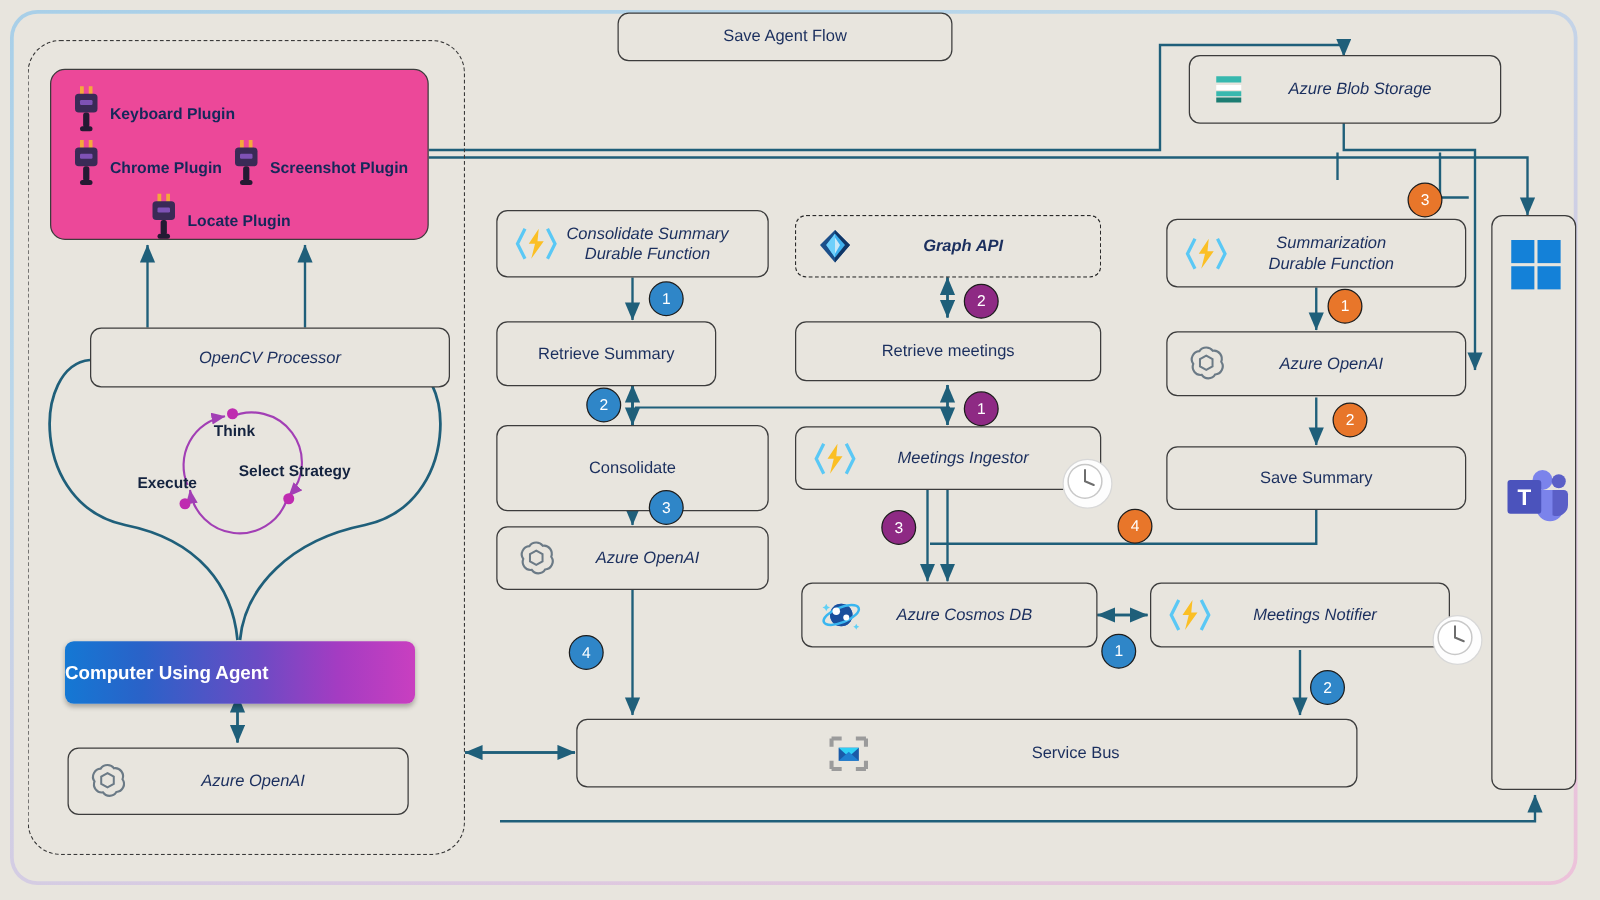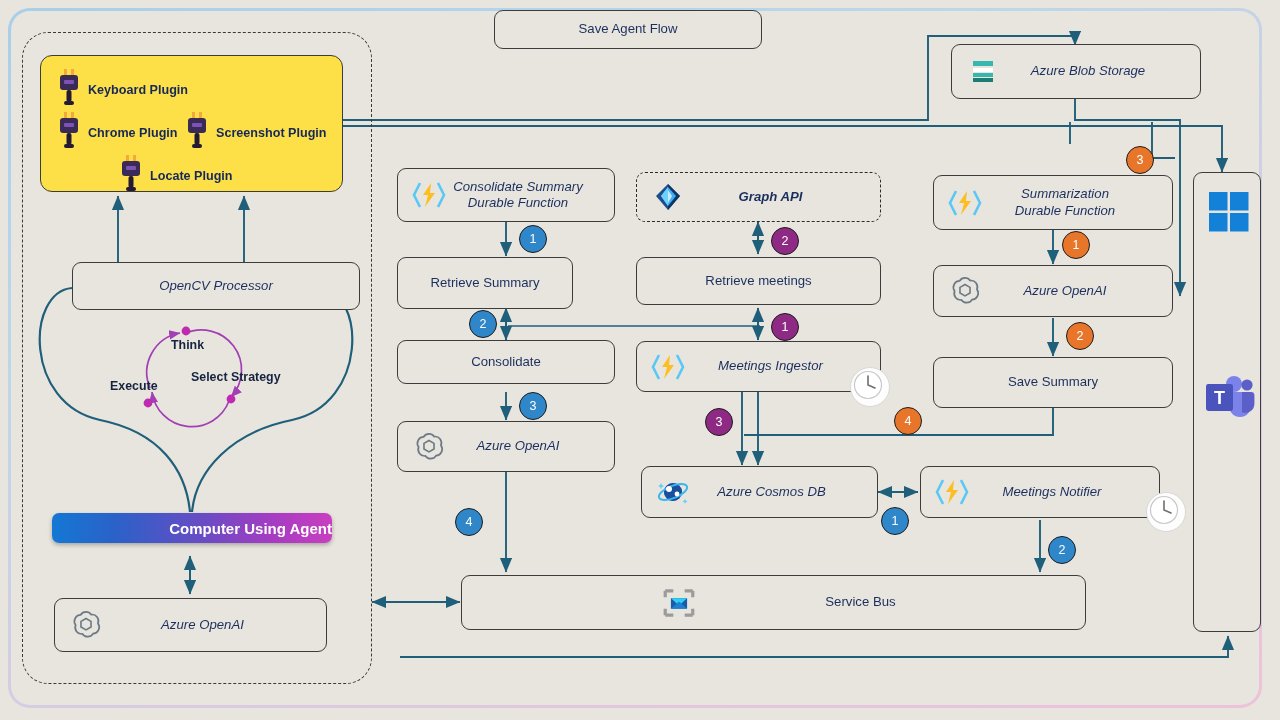--- a/index.html
+++ b/index.html
@@ -39,46 +39,46 @@
   }
   .node.dashed{border-style:dashed;border-color:#2b2b2b;}
   .node .lbl{flex:1;text-align:center;line-height:1.25;padding:0 6px;}
   .node .ico{position:absolute;left:14px;top:50%;transform:translateY(-50%);
              width:34px;height:34px;display:flex;align-items:center;justify-content:center;}
   .node.centered-ico .lbl{padding-left:30px;font-style:italic;}
   .node.bold .lbl{font-weight:bold;}
 
   
   .cua{
-    position:absolute;left:52px;top:513px;width:280px;height:30px;
+    position:absolute;left:52px;top:513px;width:280px;height:50px;
     border-radius:7px;
     background:linear-gradient(90deg,#1478d4 0%,#2a62c8 22%,#6b4bc4 55%,#a43cc2 78%,#c93fc0 100%);
     box-shadow:0 2px 4px rgba(0,0,0,.28);
-    display:flex;align-items:center;justify-content:flex-end;
+    display:flex;align-items:center;justify-content:flex-start;
     color:#fff;font-size:15px;font-weight:bold;
   }
 
   
   .badge{
     position:absolute;width:26px;height:26px;border-radius:50%;
     border:1.6px solid #1d1d1d;
     display:flex;align-items:center;justify-content:center;
     color:#fff;font-size:12.5px;z-index:8;
   }
   .b-blue{background:#2f86c8;}
   .b-purple{background:#8e2a84;}
   .b-orange{background:#e8762a;}
 
   
   .cyc-lbl{position:absolute;color:#14233f;font-size:12.4px;font-weight:bold;z-index:6;}
 
   
   .plug-box{
     position:absolute;left:40px;top:55px;width:303px;height:137px;
-    border:1.1px solid #3c3c3c;border-radius:12px;box-sizing:border-box;background:#fde047;
+    border:1.1px solid #3c3c3c;border-radius:12px;box-sizing:border-box;background:#ec4899;
   }
   .plug{position:absolute;display:flex;align-items:center;gap:5px;}
   .plug .ptxt{color:#16285a;font-size:12.6px;font-weight:bold;white-space:nowrap;}
 
   
   .clockico{position:absolute;width:38px;height:38px;border-radius:50%;
      background:#fdfdfd;border:1.4px solid #d8d8d8;z-index:9;}
 </style>
 </head>
 <body>
@@ -272,21 +272,21 @@
   <span class="lbl">
     <span>Consolidate Summary</span><br>
     <span>Durable Function</span>
   </span>
 </div>
 
 <div class="node" style="left:397px;top:257px;width:176px;height:52px;">
   <span class="lbl">Retrieve Summary</span>
 </div>
 
-<div class="node" style="left:397px;top:340px;width:218px;height:44px;">
+<div class="node" style="left:397px;top:340px;width:218px;height:69px;">
   <span class="lbl">Consolidate</span>
 </div>
 
 <div class="node centered-ico" style="left:397px;top:421px;width:218px;height:51px;">
   <span class="ico">
     <svg width="32" height="32" viewBox="0 0 28 28">
         <path d="M14 2.6c-2 0-3.8 1-4.8 2.6-2 .1-3.8 1.3-4.7 3.1-1 1.9-.8 4.1.4 5.8-.7 1.9-.4 4 .8 5.6 1.2 1.6 3.2 2.4 5.2 2.1 1 1.5 2.7 2.4 4.5 2.4 2 0 3.8-1 4.8-2.7 2-.1 3.8-1.3 4.7-3.1 1-1.9.8-4.1-.4-5.8.7-1.9.4-4-.8-5.6-1.2-1.6-3.2-2.4-5.2-2.1-1-1.5-2.7-2.3-4.5-2.3z" fill="none" stroke="#6b7a86" stroke-width="1.5"></path>
         <path d="M14 8.3l4.4 2.5v5l-4.4 2.5-4.4-2.5v-5z" fill="none" stroke="#6b7a86" stroke-width="1.4"></path>
       </svg>
   </span>

